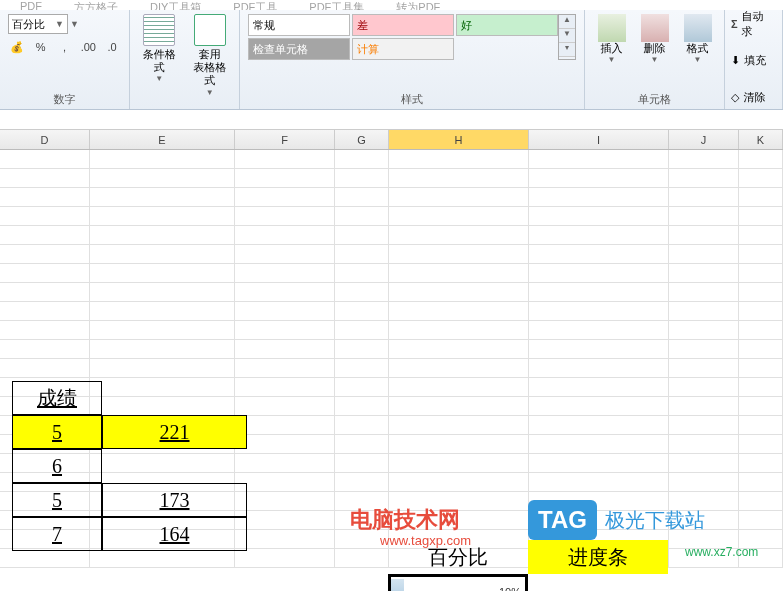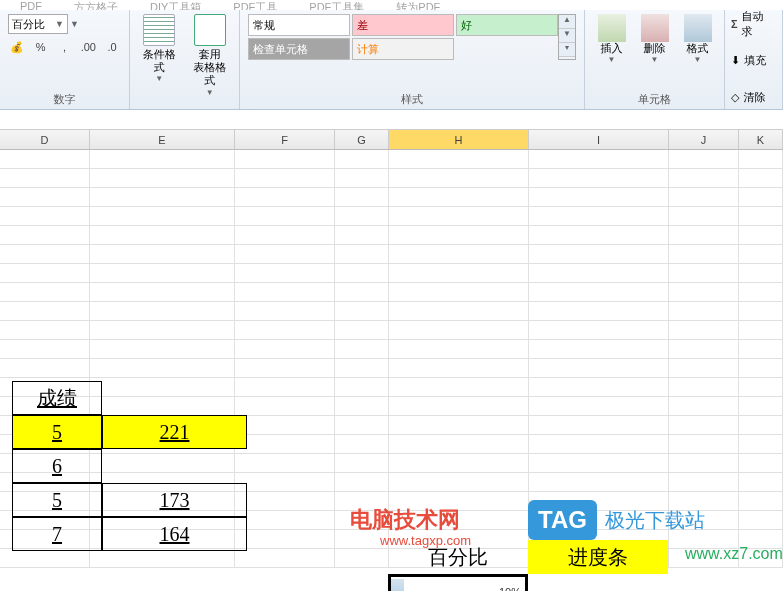--- a/index.html
+++ b/index.html
@@ -82,21 +82,21 @@
     .pct-label { position: absolute; right: 4px; top: 50%; transform: translateY(-50%); font-size: 11px; color: #333; }
     
     .progress-header { position: absolute; left: 528px; top: 410px; width: 140px; font-size: 20px; font-family: SimSun, serif; text-align: center; height: 34px; line-height: 34px; background: #ffff00; }
     
     
     .watermark1 { position: absolute; left: 350px; top: 505px; font-size: 22px; font-weight: bold; color: #e74c3c; }
     .watermark1-sub { position: absolute; left: 380px; top: 533px; font-size: 13px; color: #e74c3c; }
     .watermark2 { position: absolute; left: 528px; top: 500px; display: flex; align-items: center; gap: 8px; }
     .tag-box { background: #3498db; color: #fff; font-size: 24px; font-weight: bold; padding: 6px 10px; border-radius: 6px; }
     .wm2-text { color: #3498db; font-size: 20px; }
-    .wm2-sub { position: absolute; left: 685px; top: 545px; font-size: 16px; color: #27ae60; }
+    .wm2-sub { position: absolute; left: 685px; top: 545px; font-size: 12px; color: #27ae60; }
     
     
     .icon-grid { background: repeating-linear-gradient(0deg, #fff, #fff 3px, #7a9 3px, #7a9 4px); }
     .icon-table { background: #fff; border: 1px solid #4a7; }
     .icon-insert { background: linear-gradient(#e8f0e0, #c0d8b0); }
     .icon-delete { background: linear-gradient(#f0e0e0, #d8b0b0); }
     .icon-format { background: linear-gradient(#e0e8f0, #b0c8d8); }
   </style>
 </head>
 <body>

